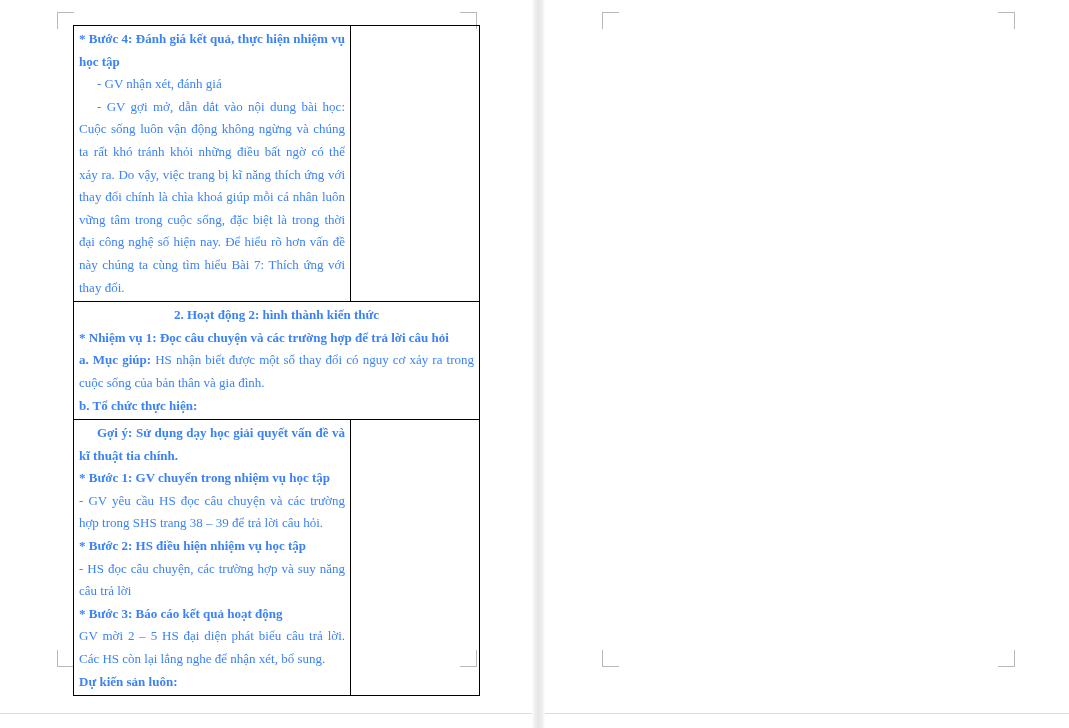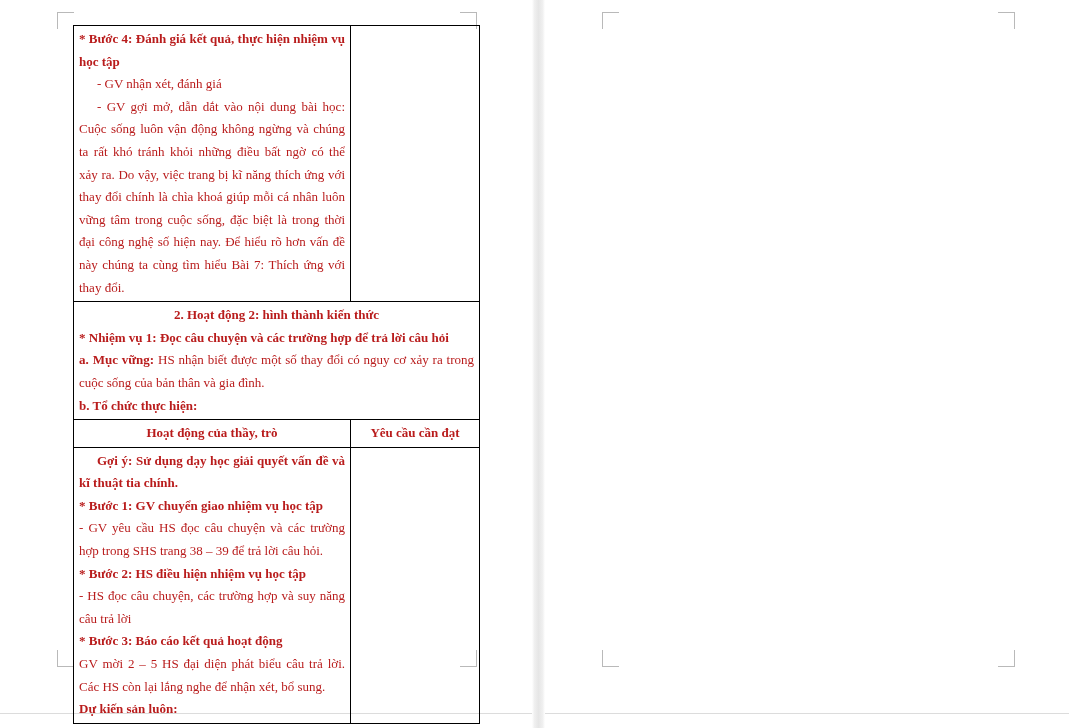--- a/index.html
+++ b/index.html
@@ -63,21 +63,21 @@
   #tbl-left  { left: 73px;  top: 25px; width: 406px; }
 
   .col-main-l { width: 277px; }
   .col-side-l { width: 129px; }
 
   
   p {
     margin: 0;
     font-size: 13.0px;
     line-height: 22.6px;
-    color: #b91c1c;
+    color: #3b82f6;
   }
   .j     { text-align: justify; }
   .ctr   { text-align: center; }
   .b     { font-weight: bold; }
   .bi    { font-weight: bold; }
   .ind   { text-indent: 18px; }
 
   .cell-pad-main { padding: 4px 6px 3px 7px; }
   .cell-pad-side { padding: 4px 6px 3px 7px; }
   .cell-wide     { padding: 3px 6px 3px 6px; margin-top: 14px; }
@@ -109,38 +109,30 @@
             <p class="j ind">- GV nhận xét, đánh giá</p>
             <p class="j ind">- GV gợi mở, dẫn dắt vào nội dung bài học: Cuộc sống luôn vận động không ngừng và chúng ta rất khó tránh khỏi những điều bất ngờ có thể xảy ra. Do vậy, việc trang bị kĩ năng thích ứng với thay đổi chính là chìa khoá giúp mỗi cá nhân luôn vững tâm trong cuộc sống, đặc biệt là trong thời đại công nghệ số hiện nay. Để hiểu rõ hơn vấn đề này chúng ta cùng tìm hiểu Bài 7: Thích ứng với thay đổi.</p>
           </td>
           <td class="cell-pad-side"></td>
         </tr>
 
         <tr>
           <td class="cell-wide" colspan="2">
             <p class="b ctr">2. Hoạt động 2: hình thành kiến thức</p>
             <p class="bi">* Nhiệm vụ 1: Đọc câu chuyện và các trường hợp để trả lời câu hỏi</p>
-            <p class="j"><span class="b">a. Mục vững:</span><span> HS nhận biết được một số thay đổi có nguy cơ xảy ra trong cuộc sống của bản thân và gia đình.</span></p>
+            <p class="j"><span class="b">a. Mục giúp:</span><span> HS nhận biết được một số thay đổi có nguy cơ xảy ra trong cuộc sống của bản thân và gia đình.</span></p>
             <p class="b">b. Tổ chức thực hiện:</p>
           </td>
         </tr>
 
-        <tr>
-          <td class="cell-wide">
-            <p class="b ctr">Hoạt động của thầy, trò</p>
-          </td>
-          <td class="cell-wide">
-            <p class="b ctr">Yêu cầu cần đạt</p>
-          </td>
-        </tr>
 
         <tr>
           <td class="cell-pad-main">
             <p class="b j ind">Gợi ý: Sử dụng dạy học giải quyết vấn đề và kĩ thuật tia chính.</p>
-            <p class="b">* Bước 1: GV chuyển giao nhiệm vụ học tập</p>
+            <p class="b">* Bước 1: GV chuyển trong nhiệm vụ học tập</p>
             <p class="j">- GV yêu cầu HS đọc câu chuyện và các  trường hợp trong SHS trang 38 – 39 để trả lời câu hỏi.</p>
             <p class="b">* Bước 2: HS điều hiện nhiệm vụ học tập</p>
             <p class="j">- HS đọc câu chuyện, các trường hợp và suy năng câu trả lời</p>
             <p class="b">* Bước 3: Báo cáo kết quả hoạt động</p>
             <p class="j">GV mời 2 – 5 HS đại diện phát biểu câu trả lời. Các HS còn lại lắng nghe để nhận xét, bổ sung.</p>
             <p class="b">Dự kiến sản luôn:</p>
           </td>
           <td class="cell-pad-side"></td>
         </tr>
 

